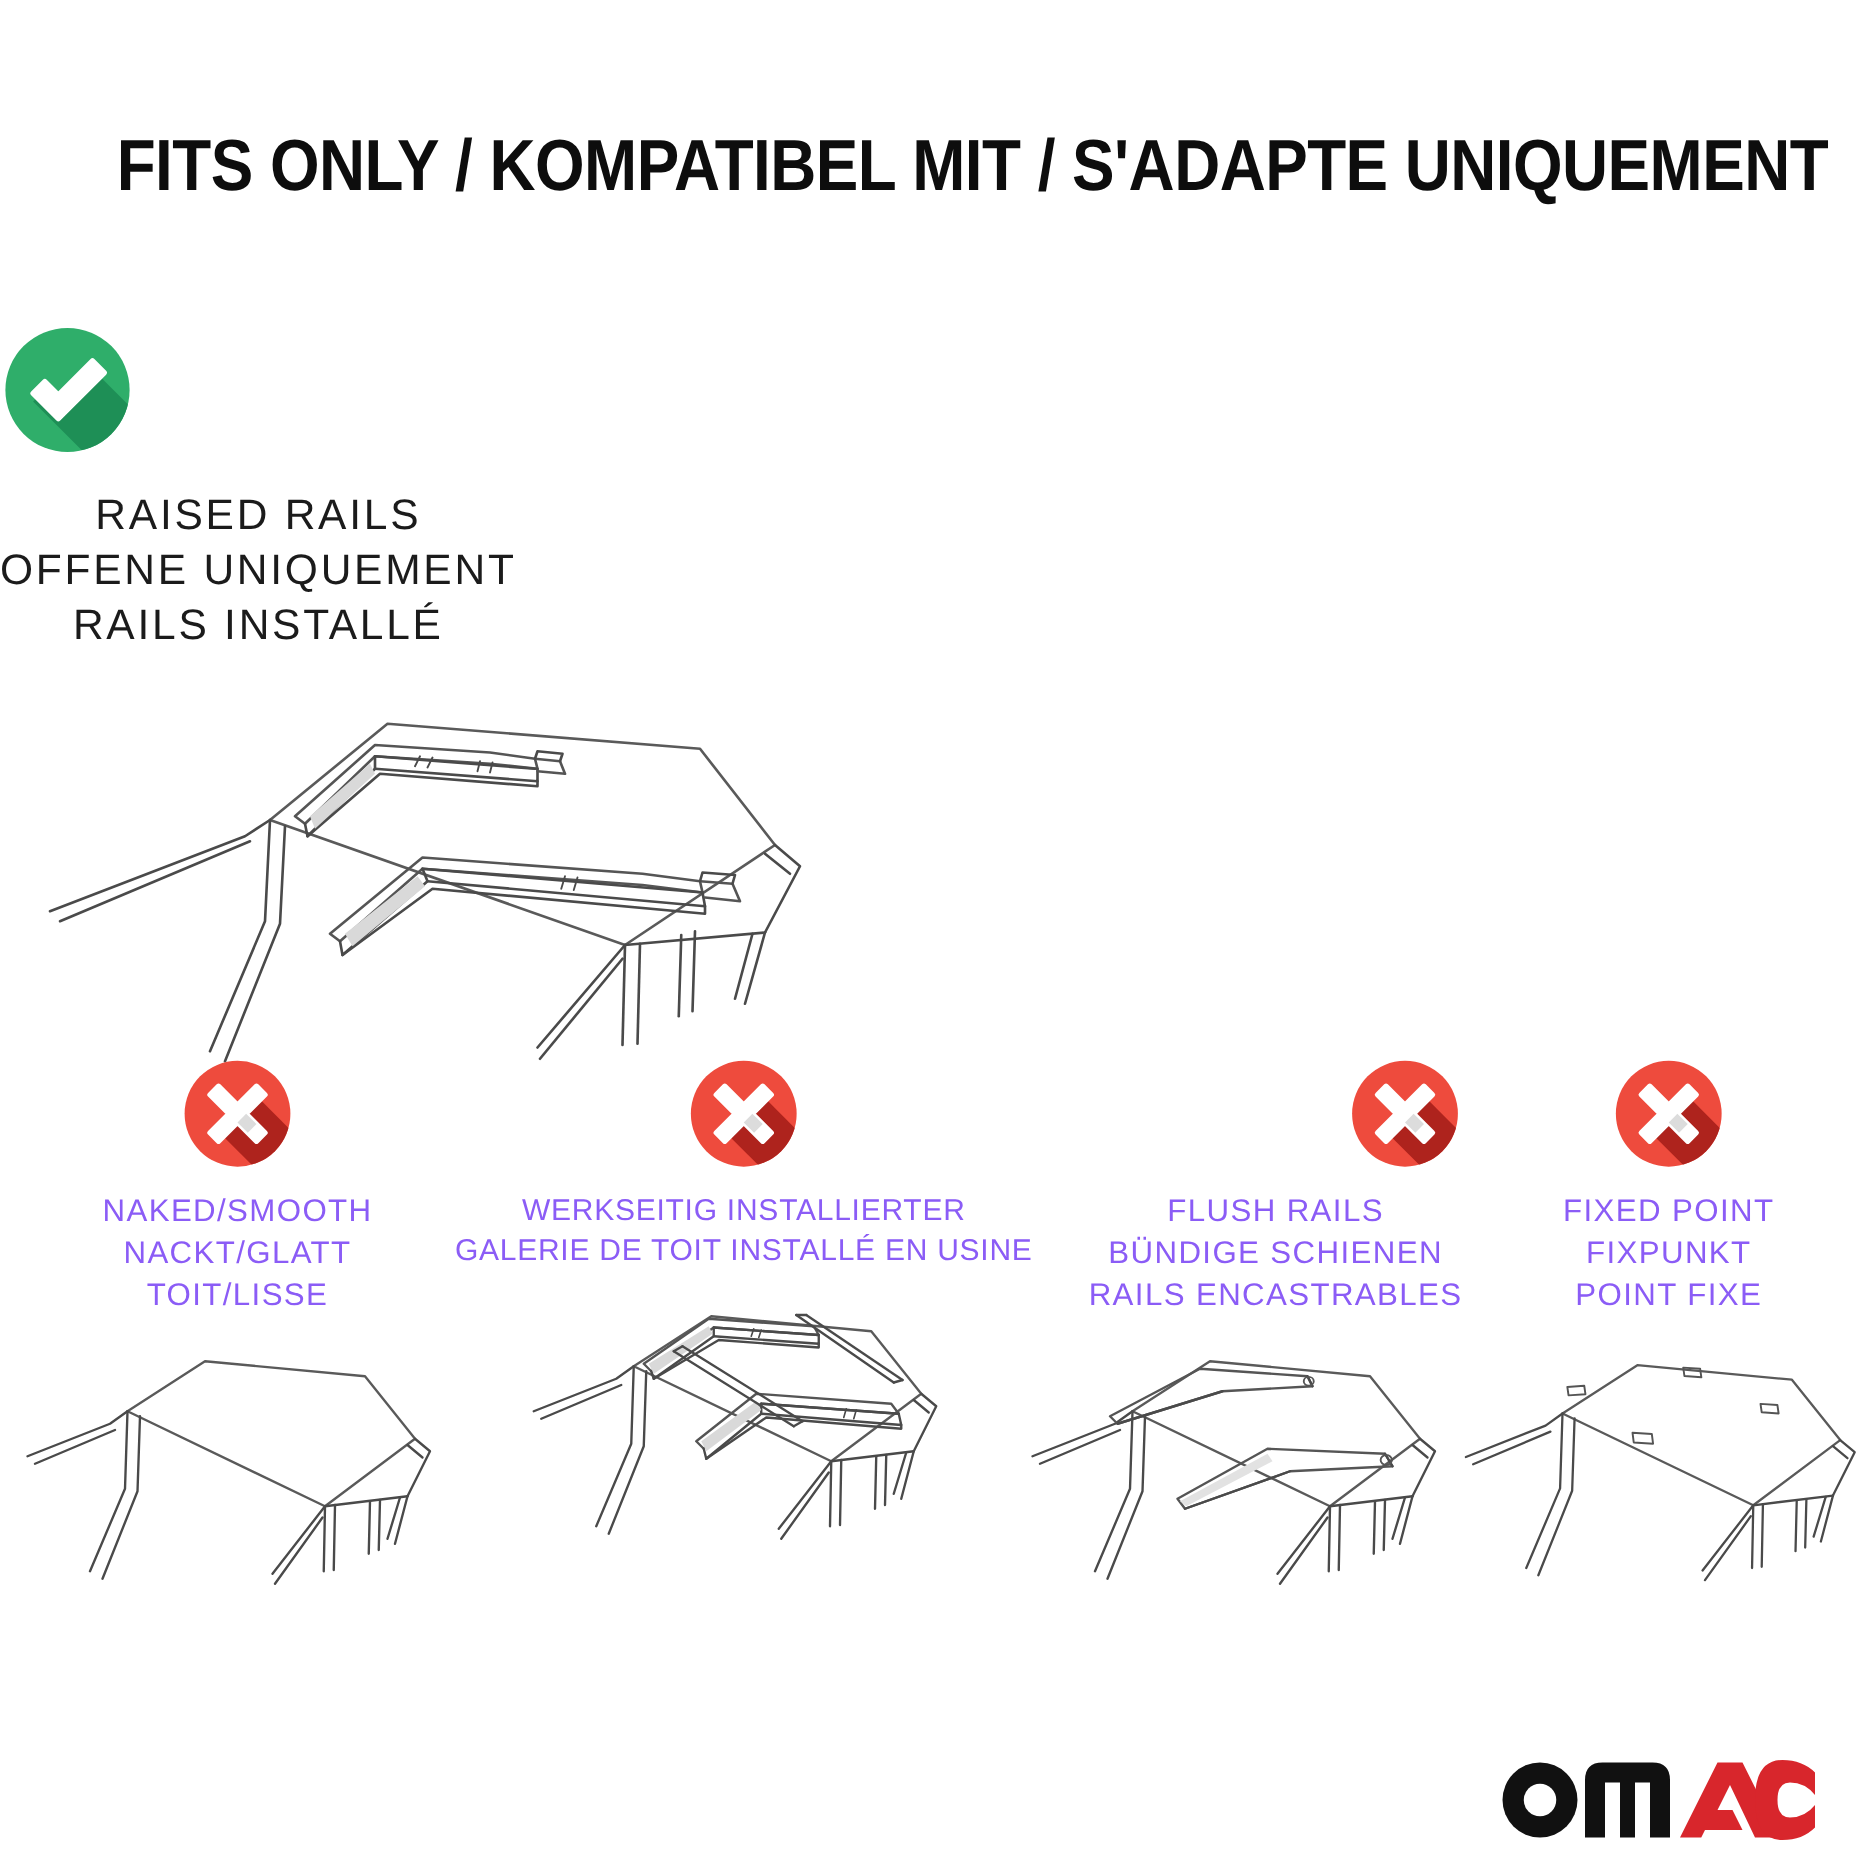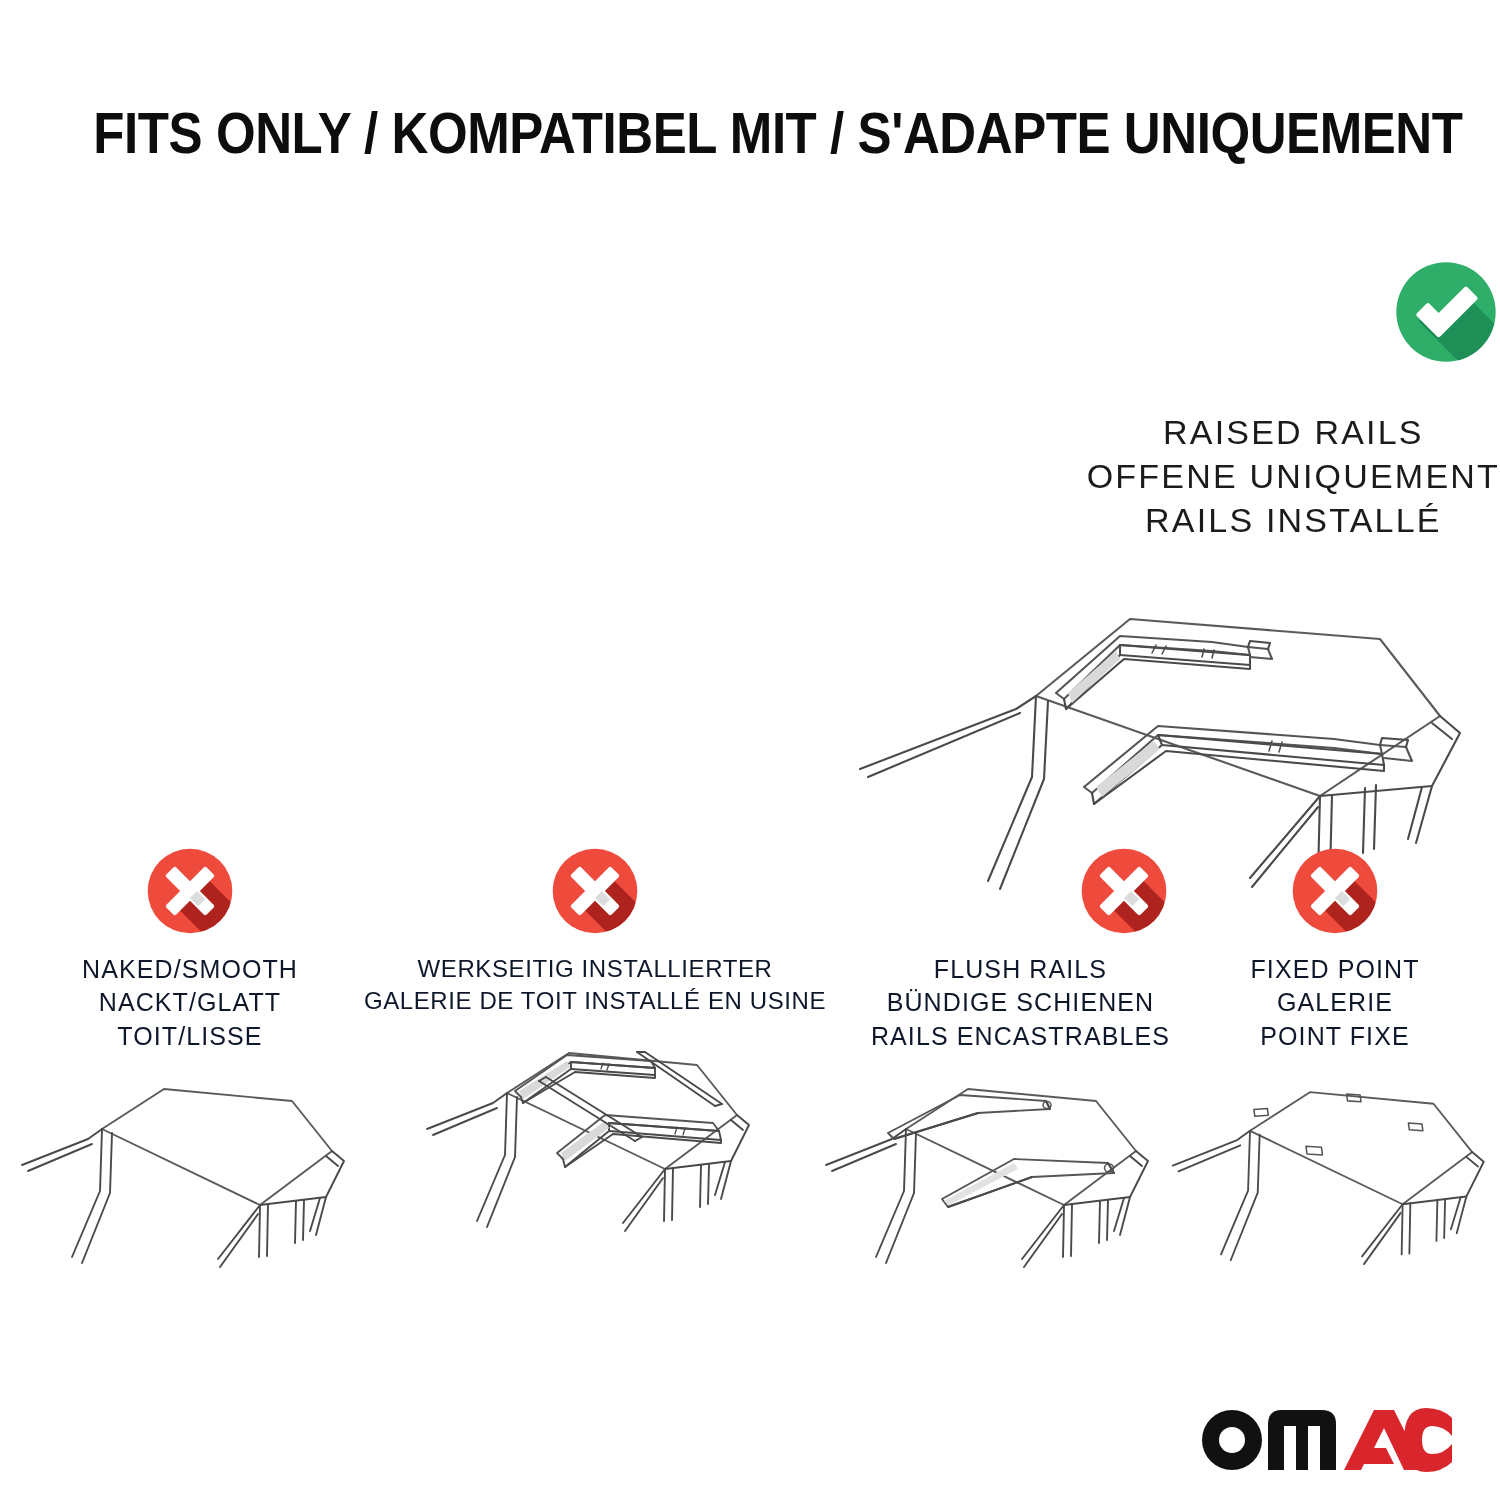--- a/index.html
+++ b/index.html
@@ -38,22 +38,21 @@
   }
 
   
   .hero {
     position: absolute;
     top: 258px;
     left: 0;
     width: 1500px;
     display: flex;
     flex-direction: column;
-    align-items: flex-end;
-    gap: 20px;
+    align-items: flex-start;
   }
   .icon-badge {
     position: relative;
     width: 108px;
     height: 108px;
     flex: none;
   }
   .icon-badge svg { display: block; width: 100%; height: 100%; }
 
   .hero-labels {
@@ -98,21 +97,21 @@
   .col .icon-badge { width: 92px; height: 92px; }
 
   .col-labels {
     margin-top: 16px;
     text-align: center;
   }
   .col-labels .line {
     font-size: 25px;
     letter-spacing: 1.1px;
     line-height: 1.33;
-    color: #0f172a;
+    color: #8b5cf6;
     white-space: nowrap;
   }
   .col-2 .col-labels .line { font-size: 24px; letter-spacing: 0.6px; }
 
   .col-art {
     margin-top: 14px;
     width: 352px;
     height: 230px;
   }
   .col-4 .col-art { width: 340px; }
@@ -393,21 +392,21 @@
         <circle cx="50" cy="50" r="46" fill="#EE4B3D"></circle>
         <g clip-path="url(#clipR4)">
           <path d="M50 50 L66 34 L104 72 L104 104 L72 104 L34 66 Z" fill="#A8201A" opacity="0.92"></path>
         </g>
         <path d="M33.5 26 L50 42.5 L66.5 26 L74 33.5 L57.5 50 L74 66.5 L66.5 74 L50 57.5 L33.5 74 L26 66.5 L42.5 50 L26 33.5 Z" fill="#ffffff" stroke="#ffffff" stroke-width="4.5" stroke-linejoin="round"></path>
         <path d="M50 57.5 L57.5 50 L66.5 59 L59 66.5 Z" fill="#DCDCDC" stroke="none"></path>
       </svg>
     </div>
     <div class="col-labels">
       <div class="line">FIXED POINT</div>
-      <div class="line">GALERIE</div>
+      <div class="line">FIXPUNKT</div>
       <div class="line">POINT FIXE</div>
     </div>
     <div class="col-art">
       <svg viewBox="0 0 352 230" xmlns="http://www.w3.org/2000/svg" fill="none" stroke="#4a4a4a" stroke-width="1.9" stroke-linecap="round" stroke-linejoin="round">
         <path d="M88 62 L150 22 L278 34 L318 84 L246 138 L88 62 Z" stroke="#5a5a5a"></path>
         <path d="M88 62 L74 72 L8 98"></path>
         <path d="M78 77 L14 104"></path>
         <path d="M88 62 L86 124 L58 190"></path>
         <path d="M98 66 L96 126 L68 196"></path>
         <path d="M246 138 L204 192"></path>

